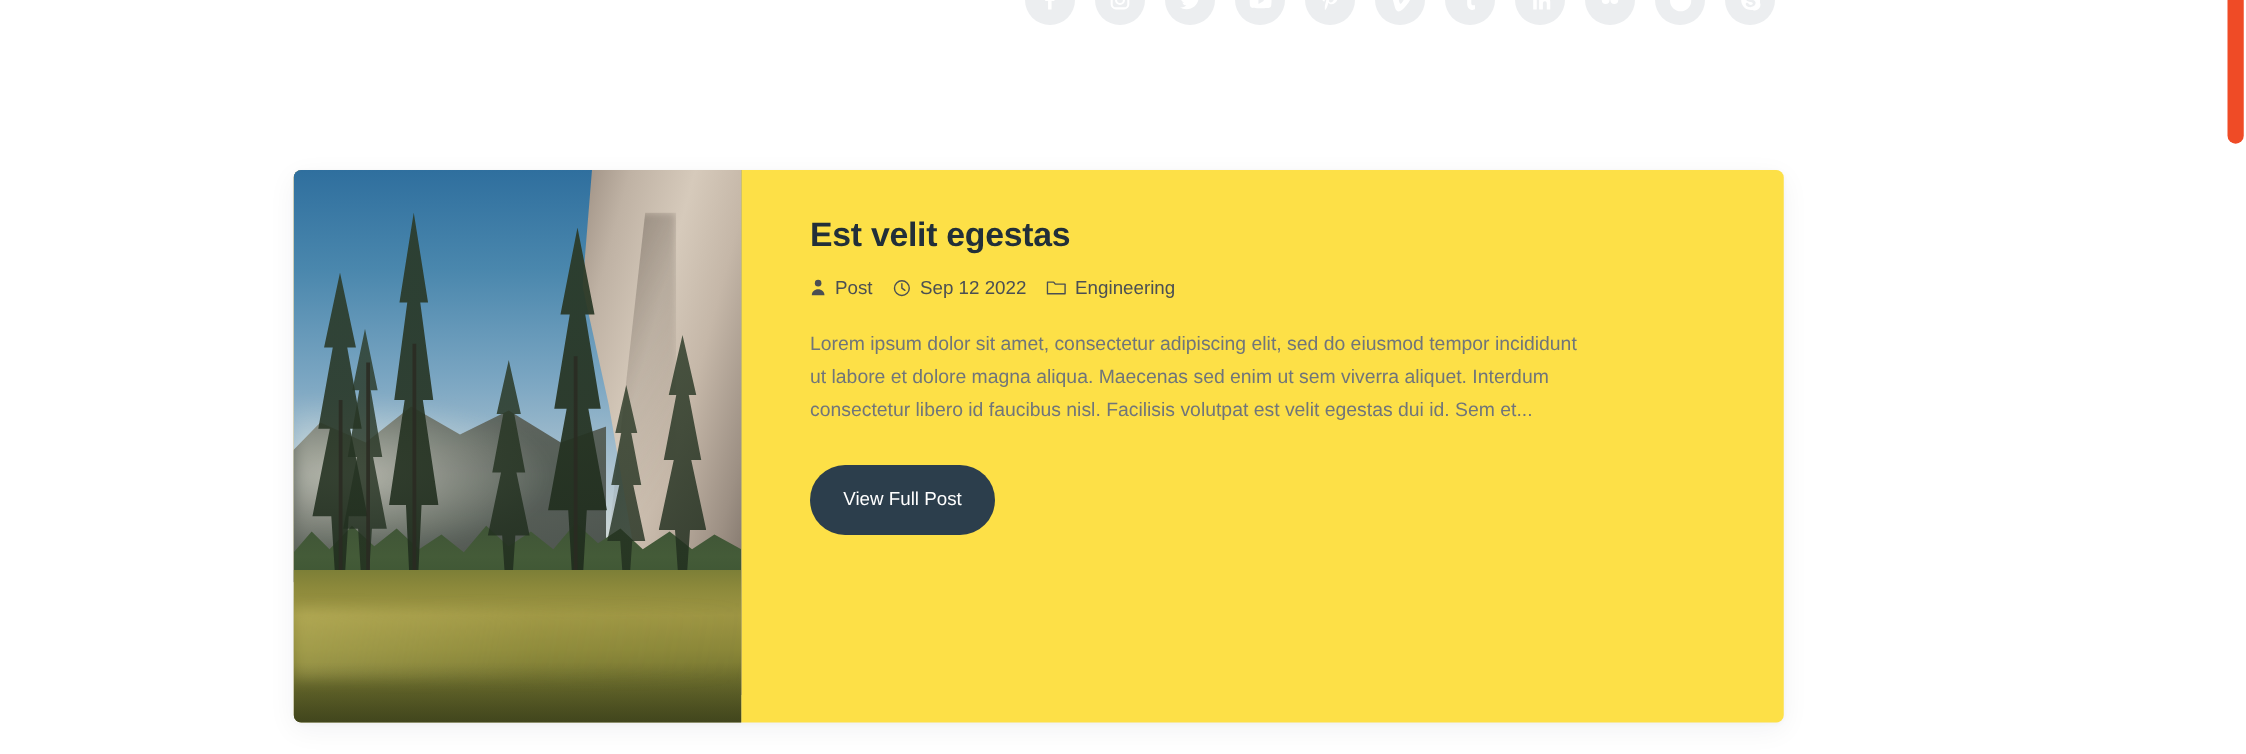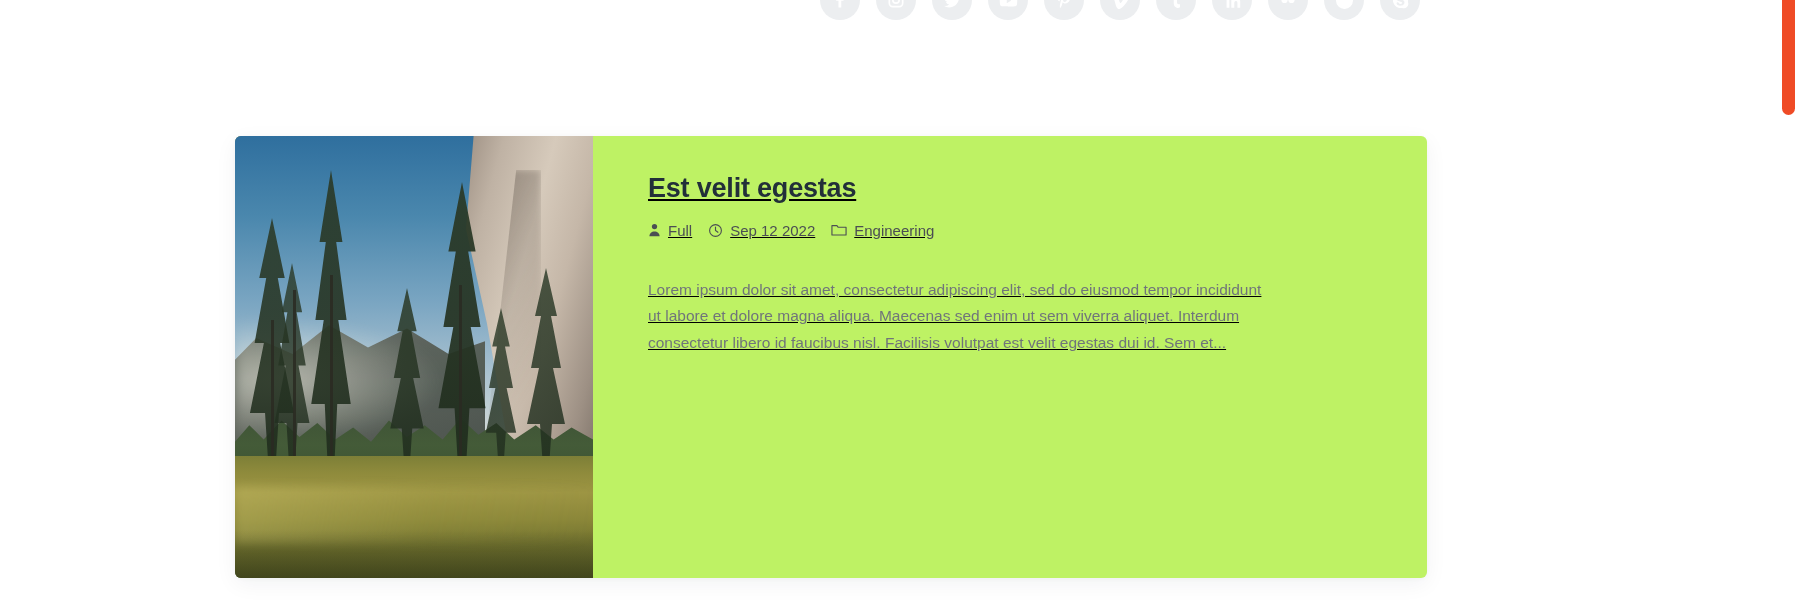--- a/index.html
+++ b/index.html
@@ -63,26 +63,25 @@
     cursor: pointer;
   }
 
   
   #post-card {
     position: absolute;
     left: 235px;
     top: 136px;
     width: 1192px;
     height: 442px;
-    background: #bef264;
+    background: #fde047;
     border-radius: 6px;
     box-shadow: 0 6px 22px rgba(22, 40, 60, 0.055), 0 1px 4px rgba(22,40,60,0.03);
     display: flex;
     overflow: visible;
-    text-decoration: underline;
   }
 
   
   #post-thumbnail {
     position: relative;
     width: 358px;
     height: 442px;
     flex: 0 0 358px;
     border-radius: 6px 0 0 6px;
     overflow: hidden;
@@ -223,21 +222,21 @@
     display: flex;
     align-items: center;
     gap: 7px;
     font-size: 15px;
     color: #4b4f53;
   }
   .meta-icon { display: flex; align-items: center; }
   .meta-icon svg { display: block; }
 
   #post-excerpt {
-    margin-top: 38px;
+    margin-top: 24px;
     font-size: 15.5px;
     line-height: 1.72;
     color: #70757a;
     max-width: 625px;
   }
 
   #view-full-post-button {
     margin-top: 29px;
     display: inline-flex;
     align-items: center;
@@ -387,21 +386,21 @@
 
       <div id="post-meta">
 
         <div class="meta-item">
           <span class="meta-icon">
             <svg width="13" height="14" viewBox="0 0 14 16" fill="#4b4f53">
               <circle cx="7" cy="4" r="3"></circle>
               <path d="M1.2 15c0-3.2 2.6-5.4 5.8-5.4S12.8 11.8 12.8 15z"></path>
             </svg>
           </span>
-          <span>Full</span>
+          <span>Post</span>
         </div>
 
         <div class="meta-item">
           <span class="meta-icon">
             <svg width="15" height="15" viewBox="0 0 16 16" fill="none" stroke="#4b4f53" stroke-width="1.2">
               <circle cx="8" cy="8" r="6.3"></circle>
               <path d="M8 4.3V8l2.6 1.9" stroke-linecap="round"></path>
             </svg>
           </span>
           <span>Sep 12 2022</span>
@@ -413,20 +412,21 @@
               <path d="M1 12.3V2.4h5.3l1.4 1.7H16v8.2z" stroke-linejoin="round"></path>
             </svg>
           </span>
           <span>Engineering</span>
         </div>
 
       </div>
 
       <p id="post-excerpt">Lorem ipsum dolor sit amet, consectetur adipiscing elit, sed do eiusmod tempor incididunt ut labore et dolore magna aliqua. Maecenas sed enim ut sem viverra aliquet. Interdum consectetur libero id faucibus nisl. Facilisis volutpat est velit egestas dui id. Sem et...</p>
 
+      <button id="view-full-post-button">View Full Post</button>
 
     </div>
   </div>
 
   <div id="scrollbar-track">
     <div id="scrollbar-thumb"></div>
   </div>
 
 </div>
 

